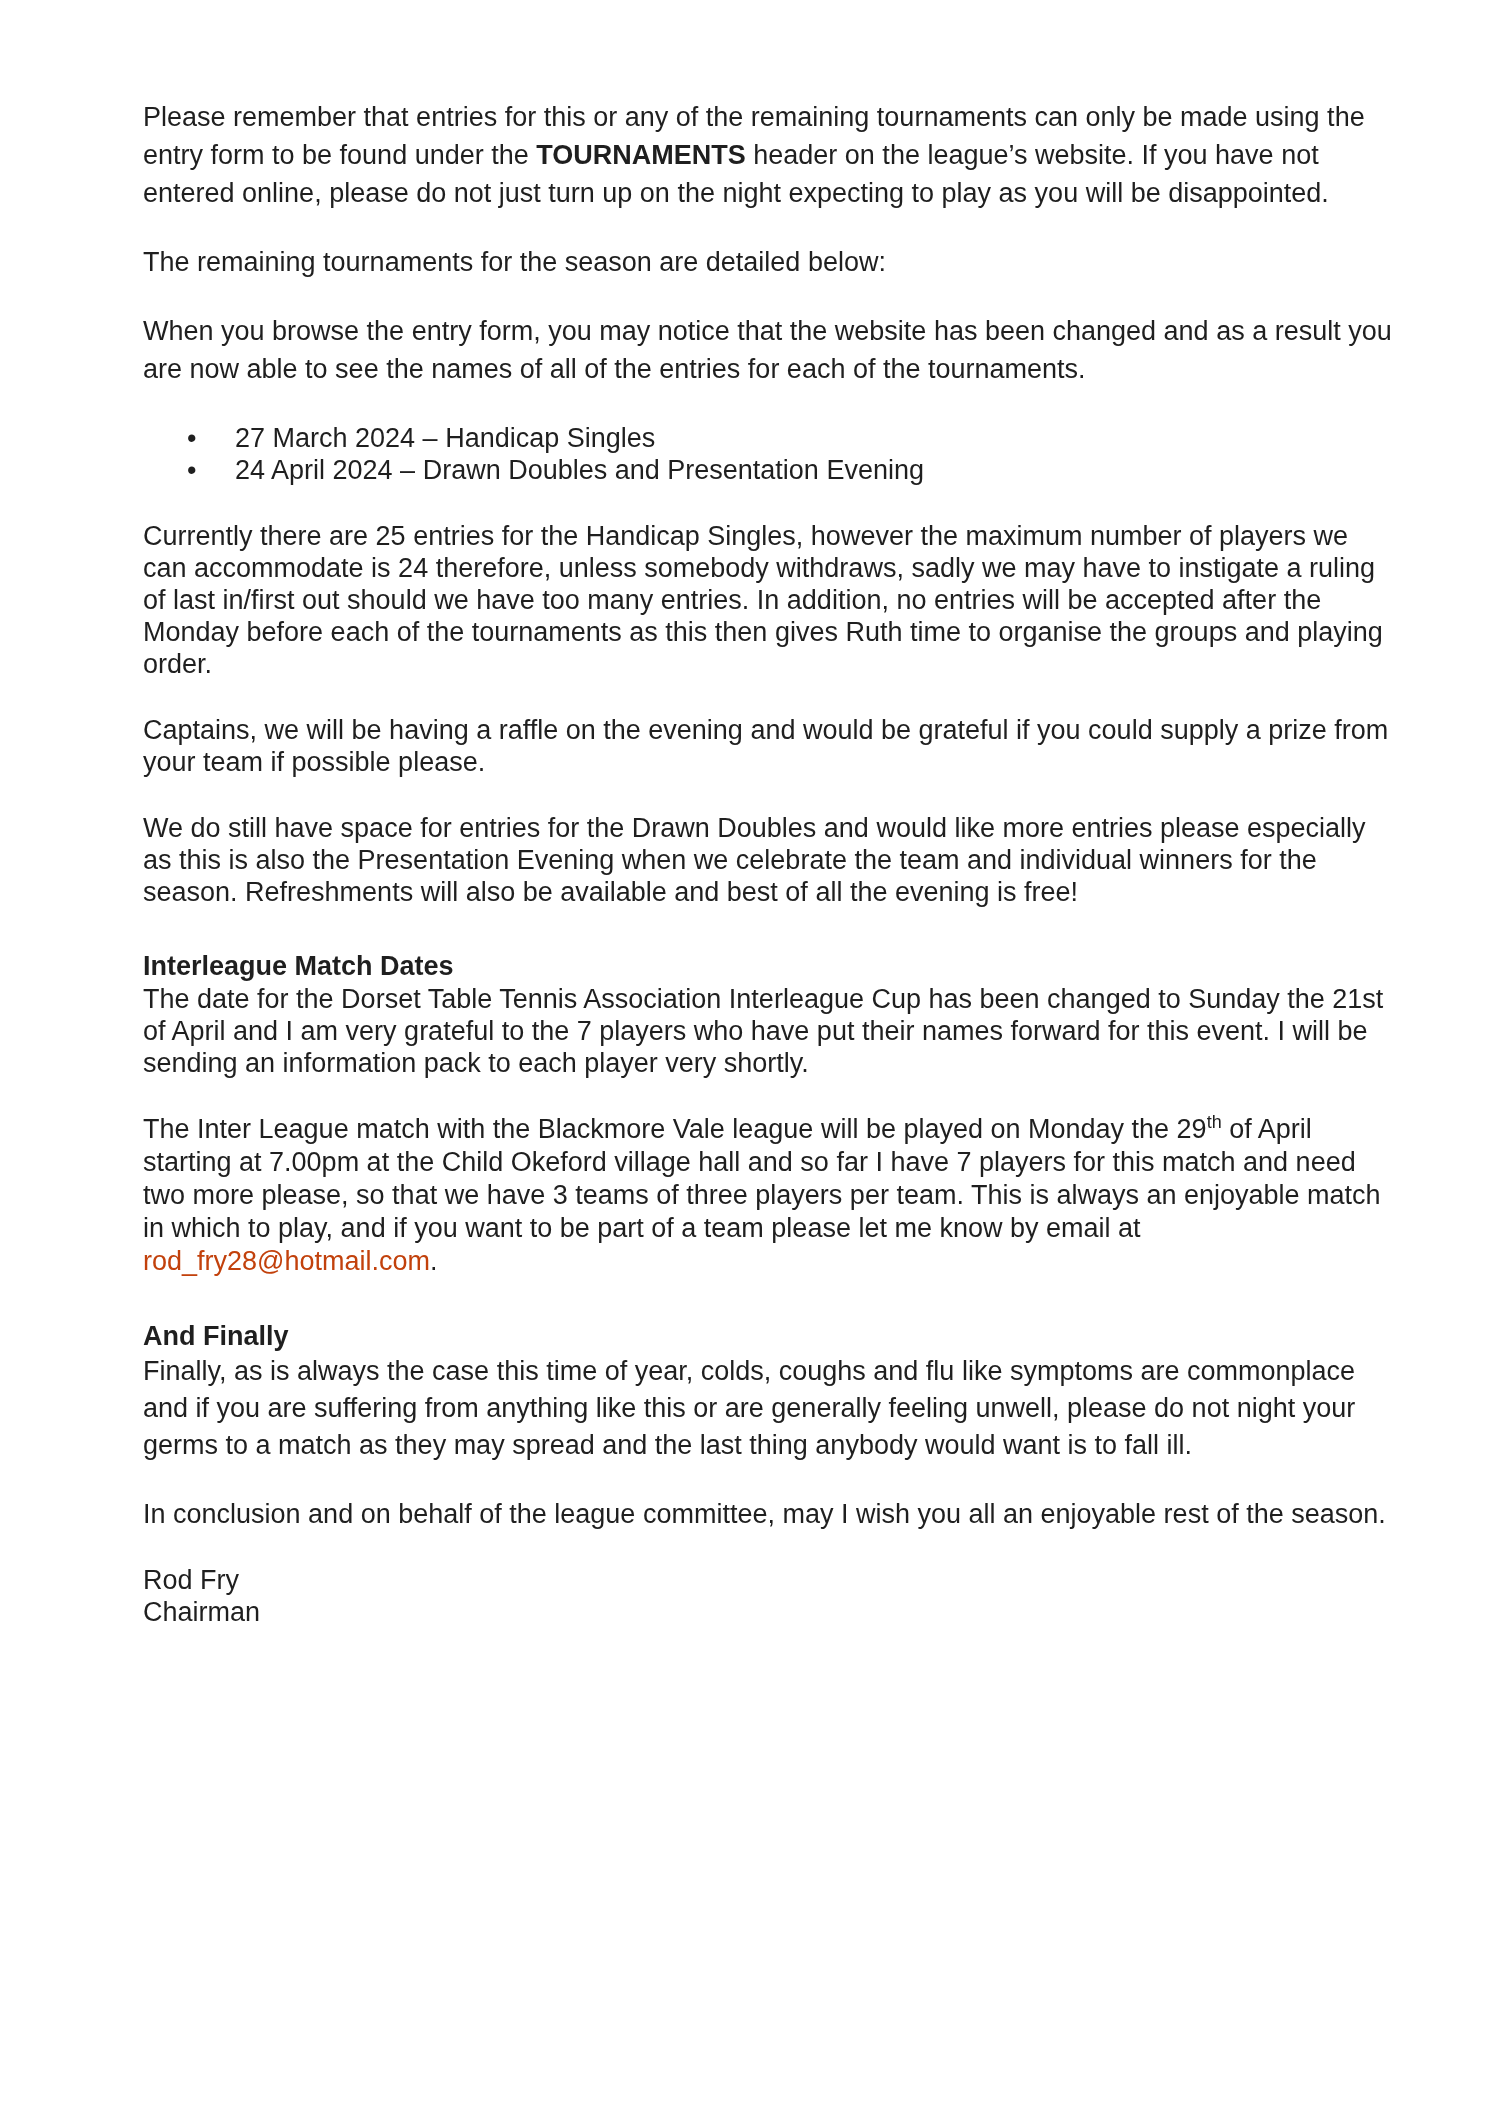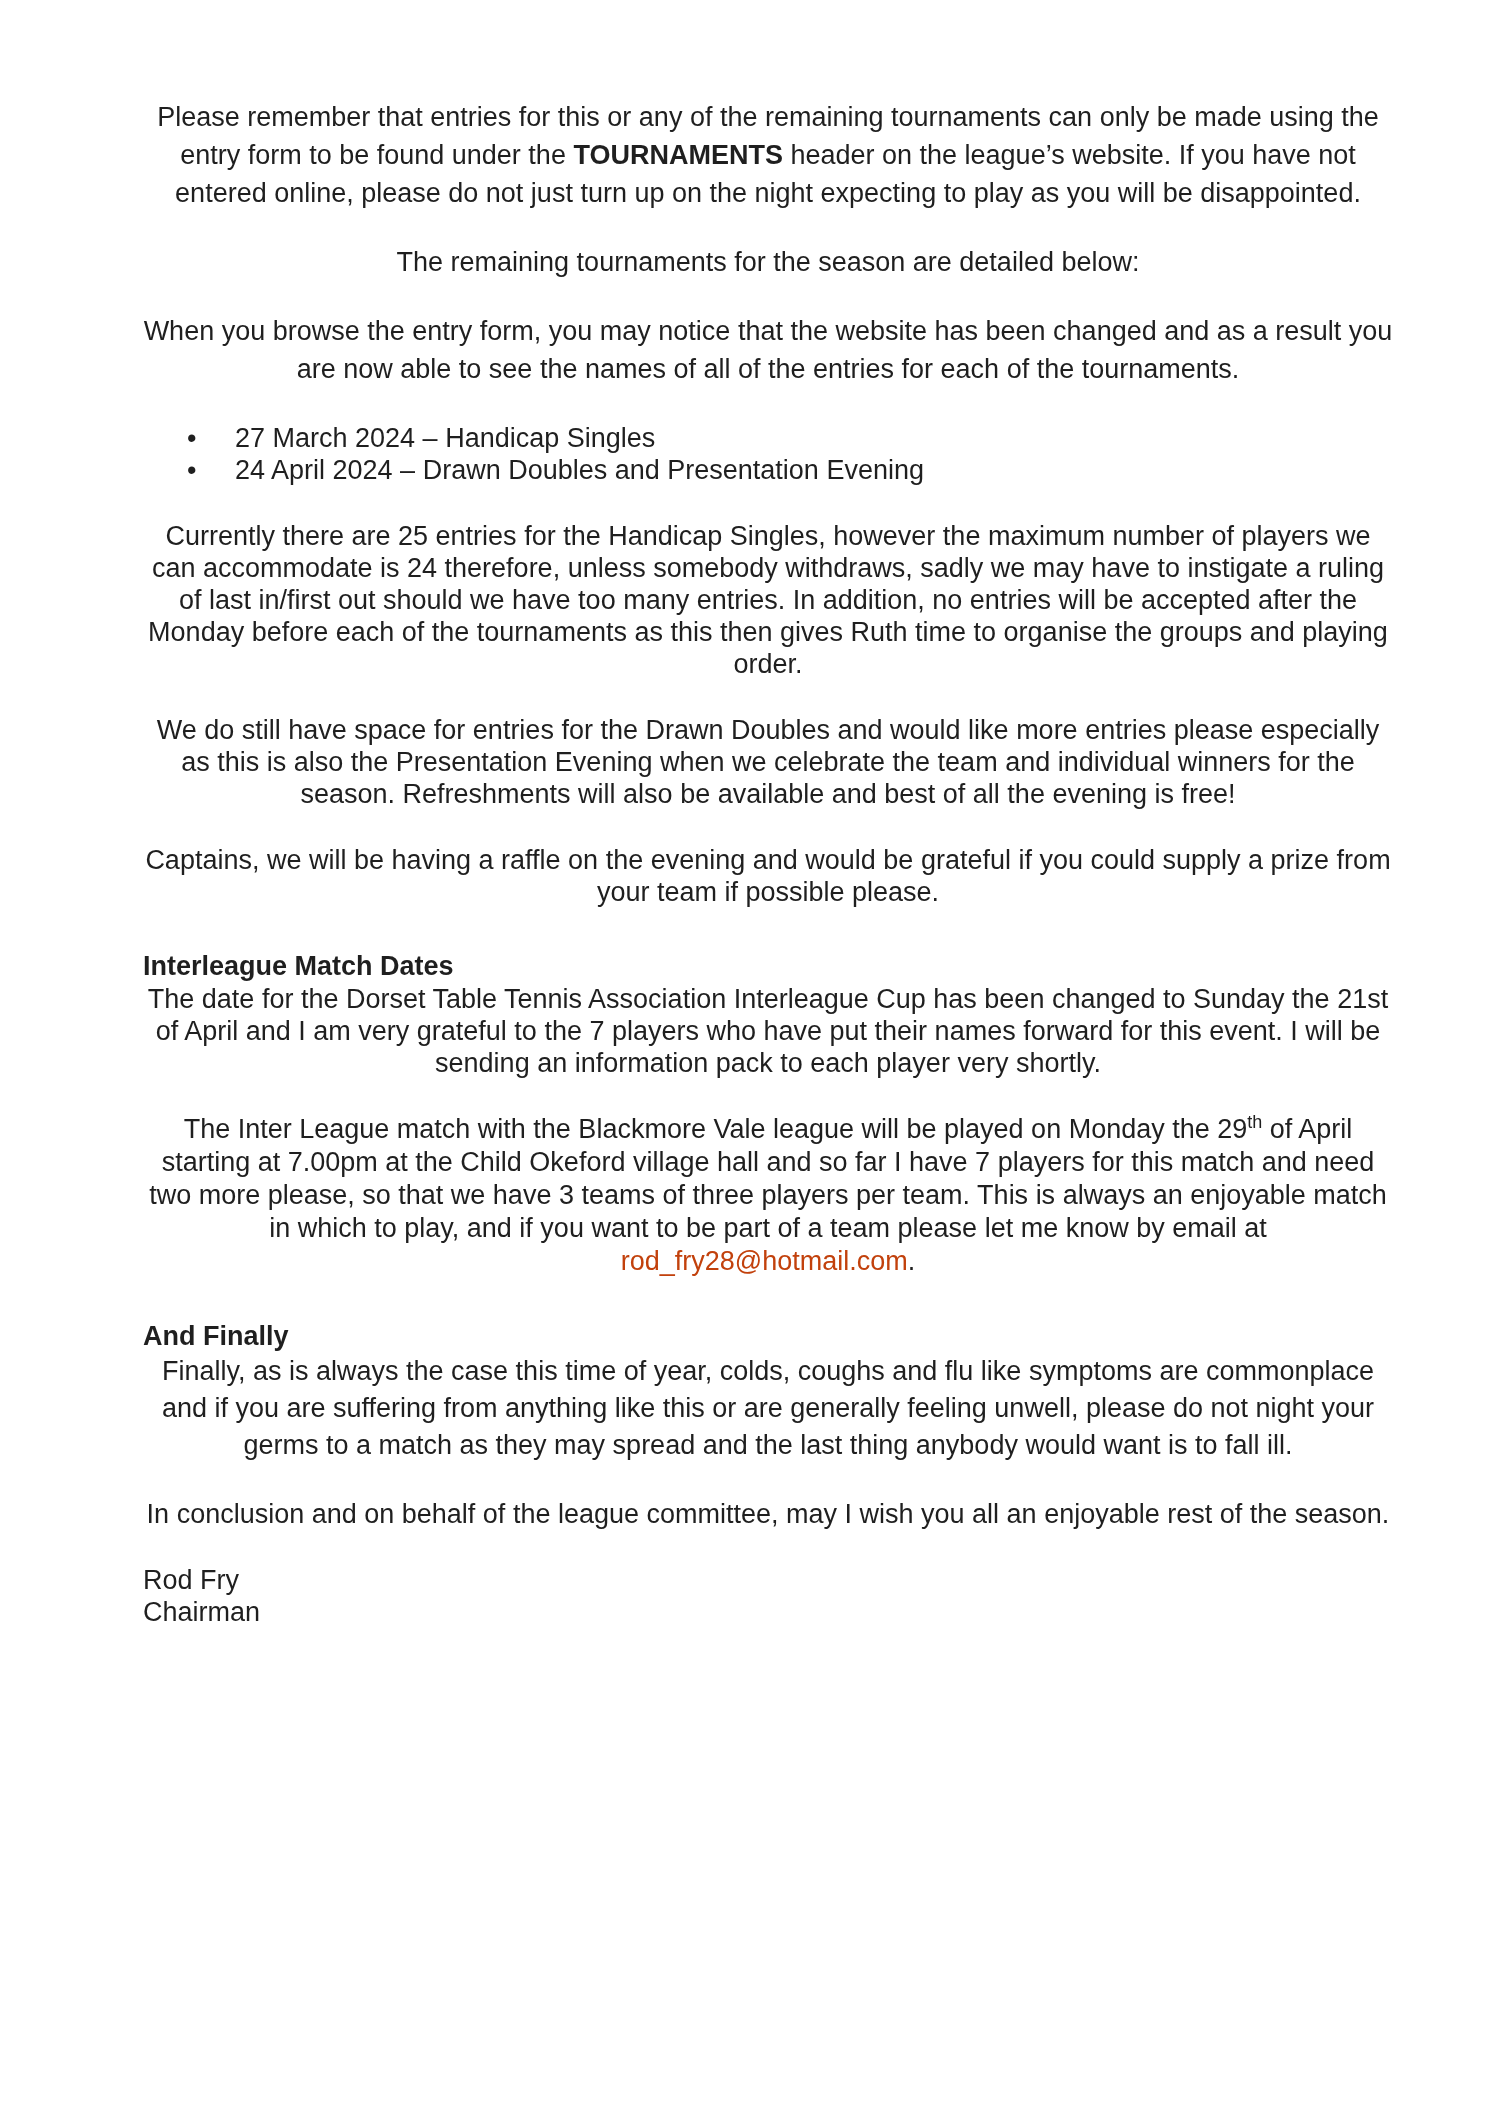--- a/index.html
+++ b/index.html
@@ -12,21 +12,21 @@
     overflow: hidden;
   }
   .content {
     display: flex;
     flex-direction: column;
     padding: 98px 95px 0 143px;
     font-family: "Liberation Sans", "DejaVu Sans", sans-serif;
     font-size: 27px;
     color: #1f1f1f;
   }
-  .para { margin-bottom: 34px; text-align: center; }
+  .para { margin-bottom: 34px; }
   .lh38 { line-height: 38px; }
   .lh37 { line-height: 37px; }
   .lh33 { line-height: 33px; }
   .lh32 { line-height: 32px; }
   .section { margin-top: 8px; margin-bottom: 34px; }
   .section .para { margin-bottom: 0; }
   .heading { font-weight: bold; line-height: 33px; }
   .list { margin-bottom: 34px; }
   .bullet-item { position: relative; padding-left: 92px; line-height: 32px; }
   .bullet-item .bullet { position: absolute; left: 44px; top: 0; }
@@ -47,23 +47,23 @@
 
     <p class="para lh38">When you browse the entry form, you may notice that the website has been changed and as a result you are now able to see the names of all of the entries for each of the tournaments.</p>
 
     <div class="list">
       <div class="bullet-item"><span class="bullet">•</span><span>27 March 2024 – Handicap Singles</span></div>
       <div class="bullet-item"><span class="bullet">•</span><span>24 April 2024 – Drawn Doubles and Presentation Evening</span></div>
     </div>
 
     <p class="para lh32">Currently there are 25 entries for the Handicap Singles, however the maximum number of players we can accommodate is 24 therefore, unless somebody withdraws, sadly we may have to instigate a ruling of last in/first out should we have too many entries. In addition, no entries will be accepted after the Monday before each of the tournaments as this then gives Ruth time to organise the groups and playing order.</p>
 
+    <p class="para lh32">Captains, we will be having a raffle on the evening and would be grateful if you could supply a prize from your team if possible please.</p>
+
     <p class="para lh32">We do still have space for entries for the Drawn Doubles and would like more entries please especially as this is also the Presentation Evening when we celebrate the team and individual winners for the season. Refreshments will also be available and best of all the evening is free!</p>
-
-    <p class="para lh32">Captains, we will be having a raffle on the evening and would be grateful if you could supply a prize from your team if possible please.</p>
 
     <div class="section">
       <div class="heading">Interleague Match Dates</div>
       <p class="para lh32">The date for the Dorset Table Tennis Association Interleague Cup has been changed to Sunday the 21st of April and I am very grateful to the 7 players who have put their names forward for this event. I will be sending an information pack to each player very shortly.</p>
     </div>
 
     <p class="para lh33"><span>The Inter League match with the Blackmore Vale league will be played on Monday the 29</span><sup class="ordinal">th</sup><span> of April starting at 7.00pm at the Child Okeford village hall and so far I have 7 players for this match and need two more please, so that we have 3 teams of three players per team. This is always an enjoyable match in which to play, and if you want to be part of a team please let me know by email at </span><a class="link">rod_fry28@hotmail.com</a><span>.</span></p>
 
     <div class="section">
       <div class="heading">And Finally</div>

